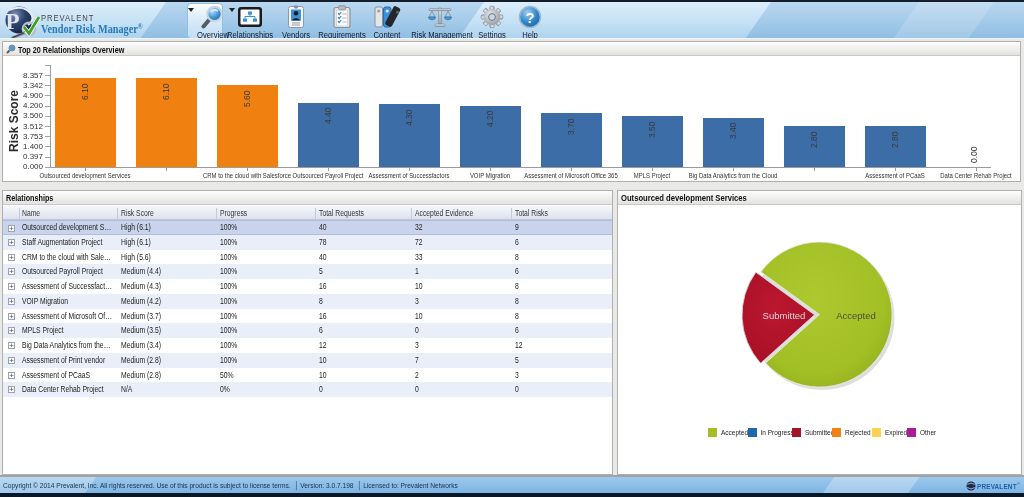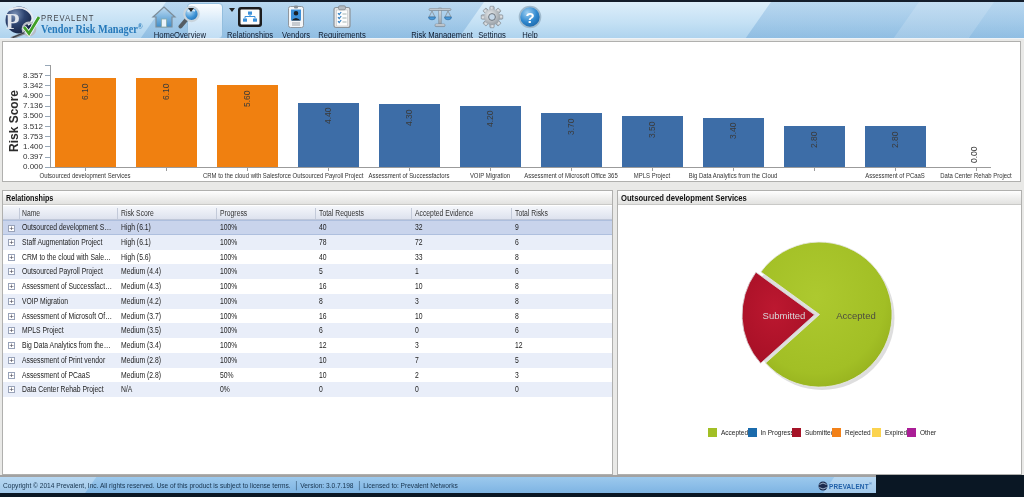--- a/index.html
+++ b/index.html
@@ -44,21 +44,21 @@
 .row{position:absolute;left:0;width:609px;height:15px;font-size:8.5px;color:#222;line-height:15px}
 .row span{position:absolute;white-space:nowrap;overflow:hidden;transform:scaleX(.8);transform-origin:0 50%}
 .alt{background:#e9eef9}
 .sel{background:#c9d4ec;border-top:1px solid #aebfde;border-bottom:1px solid #aebfde;line-height:13px}
 .ex{position:absolute;left:5px;top:4px;width:7px;height:7px;border:1px solid #98a2b8;background:#fff;color:#445;font-size:8px;line-height:5px;text-align:center;font-style:normal}
 .c1{left:19px;width:122px}.c2{left:118px;width:95px}.c3{left:217px;width:95px}.c4{left:316px;width:92px}.c5{left:412px;width:96px}.c6{left:512px;width:90px}
 
 #piepanel{left:617px;top:190px;width:405px;height:285px}
 
 #footer{position:absolute;left:0;top:475px;width:1024px;height:22px;background:#0a1724}
-#fbar{position:absolute;left:0;top:0;width:876px;height:18px;background:linear-gradient(#9cc9ed,#7eb4e3);overflow:hidden;border-top:2px solid #a2a2a2}
+#fbar{position:absolute;left:0;top:0;width:1024px;height:18px;background:linear-gradient(#9cc9ed,#7eb4e3);overflow:hidden;border-top:2px solid #a2a2a2}
 #fbar .fsh{position:absolute;top:-4px;height:26px;background:rgba(255,255,255,.28);transform:skewX(-35deg)}
 #ftext{position:absolute;left:3px;top:4px;font-size:7.5px;color:#16324c;transform:scaleX(.88);transform-origin:0 50%}
 #flogo{position:absolute;right:3px;top:2px;height:14px}
 </style></head><body>
 <div id="page">
   <div id="topline"></div>
   <div id="nav">
     <div class="navshade" id="sh1"></div>
     <div class="navshade" id="sh2"></div>
     <div style="position:absolute;left:905px;top:-5px;width:75px;height:50px;background:rgba(255,255,255,.16);transform:skewX(-35deg)"></div>
@@ -78,36 +78,21 @@
         <text x="1.5" y="23" font-size="23" font-weight="bold" fill="#dfe4ec" font-family="Liberation Serif,serif">P</text>
         <circle cx="25" cy="23" r="6.3" fill="none" stroke="#b9bec6" stroke-width="2.2"></circle>
         <line x1="19.5" y1="27.5" x2="8" y2="32" stroke="#8a8f99" stroke-width="2.8" stroke-linecap="round"></line>
         <line x1="19.5" y1="27" x2="9" y2="31.3" stroke="#3a4148" stroke-width="1.3" stroke-linecap="round"></line>
         <path d="M20 21 L25 27.5 L35 11" stroke="#fff" stroke-width="4.2" fill="none"></path>
         <path d="M20 21 L25 27.5 L35 11" stroke="#3f9f27" stroke-width="2.8" fill="none"></path>
       </svg>
       <div id="lgtxt1">PREVALENT</div>
       <div id="lgtxt2">Vendor Risk Manager<span style="font-size:8px;vertical-align:4px">®</span></div>
     </div>
-    <div class="nav" style="left:132px">
-        <div style="height:24px;position:relative">
-          <svg width="26" height="24" viewBox="0 0 26 24">
-<defs>
-              <linearGradient id="hg" x1="0" y1="0" x2="0" y2="1">
-                <stop offset="0%" stop-color="#bfdcf2"></stop>
-                <stop offset="100%" stop-color="#3e8ecb"></stop>
-              </linearGradient>
-            </defs>
-<path d="M13 2 L24 12 L21 12 L21 22 L5 22 L5 12 L2 12 Z" fill="url(#hg)" stroke="#7d8d99" stroke-width="1.2"></path>
-<rect x="10.5" y="14" width="5" height="8" fill="#eaf3fa" stroke="#8aa" stroke-width="0.8"></rect>
-          </svg>
-        </div>
-        <span class="lb">Home</span>
-      </div>
-    <div class="nav" style="left:158px">
+    <div class="nav" style="left:181px">
         <div style="height:24px;position:relative">
           <svg width="26" height="24" viewBox="0 0 26 24">
 <defs>
               <radialGradient id="og" cx="35%" cy="30%" r="75%">
                 <stop offset="0%" stop-color="#bfe0f7"></stop>
                 <stop offset="60%" stop-color="#3f94d6"></stop>
                 <stop offset="100%" stop-color="#1d6cb0"></stop>
               </radialGradient>
             </defs>
 <line x1="9" y1="15" x2="3.5" y2="21.5" stroke="#555d63" stroke-width="4" stroke-linecap="round"></line>
@@ -149,20 +134,33 @@
 <rect x="3" y="2.5" width="16" height="20" rx="2" fill="#e8e8e8" stroke="#8b9298" stroke-width="1.2"></rect>
 <rect x="5.5" y="5" width="11" height="16" fill="#fdfdfd" stroke="#c6c8ca" stroke-width="0.7"></rect>
 <rect x="7.5" y="0.8" width="7" height="4" rx="1.4" fill="#b5bcc2" stroke="#80868c" stroke-width="0.8"></rect>
 <path d="M7 8.2 l1.2 1.4 2-2.6 M7 12.2 l1.2 1.4 2-2.6 M7 16.2 l1.2 1.4 2-2.6" stroke="#2f7ec2" stroke-width="1.1" fill="none"></path>
 <line x1="11.5" y1="9" x2="15.5" y2="9" stroke="#9aa" stroke-width="0.9"></line>
 <line x1="11.5" y1="13" x2="15.5" y2="13" stroke="#9aa" stroke-width="0.9"></line>
 <line x1="11.5" y1="17" x2="15.5" y2="17" stroke="#9aa" stroke-width="0.9"></line>
           </svg>
         </div>
         <span class="lb">Requirements</span>
+      </div>
+    <div class="nav" style="left:355px">
+        <div style="height:24px;position:relative">
+          <svg width="30" height="24" viewBox="0 0 30 24">
+<rect x="3" y="2" width="7.5" height="20" rx="2" fill="#e3e6e9" stroke="#8c9298" stroke-width="1"></rect>
+<circle cx="6.7" cy="6" r="1.6" fill="#9aa1a8"></circle>
+<rect x="11.5" y="2" width="7.5" height="20" rx="2" fill="#3d90d8" stroke="#2a6da8" stroke-width="1"></rect>
+<circle cx="15.2" cy="6" r="1.6" fill="#d5e8f8"></circle>
+<rect x="17" y="1" width="7.5" height="21" rx="2" fill="#23272b" transform="rotate(28 20.7 11.5)"></rect>
+<circle cx="23" cy="5.5" r="1.5" fill="#5c6268" transform="rotate(28 20.7 11.5)"></circle>
+          </svg>
+        </div>
+        <span class="lb">Content</span>
       </div>
     <div class="nav" style="left:408px">
         <div style="height:24px;position:relative">
           <svg width="30" height="24" viewBox="0 0 30 24">
 <defs>
               <linearGradient id="mg" x1="0" y1="0" x2="0" y2="1">
                 <stop offset="0%" stop-color="#e9edf1"></stop>
                 <stop offset="100%" stop-color="#9aa4ad"></stop>
               </linearGradient>
             </defs>
@@ -216,31 +214,35 @@
 <text x="12" y="17.5" font-size="15" font-weight="bold" fill="#fff" text-anchor="middle" font-family="Liberation Sans,sans-serif">?</text>
           </svg>
         </div>
         <span class="lb">Help</span>
       </div>
     <div class="ddarrow" style="left:188px"></div>
     <div class="ddarrow" style="left:229px"></div>
   </div>
 
   <div class="panel" id="chartpanel">
+    <div class="phead"><svg width="10" height="10" viewBox="0 0 10 10" style="vertical-align:-1px;margin:2px 2px 0 3px">
+          <circle cx="6" cy="4" r="3" fill="#4d9ad8" stroke="#888" stroke-width="1"></circle>
+          <line x1="3.5" y1="6.5" x2="1" y2="9" stroke="#555" stroke-width="1.8"></line>
+        </svg><span>Top 20 Relationships Overview</span></div>
     <div id="cbody">
       <div id="rslab">Risk Score</div>
       <div id="yaxis"></div>
         <div id="xaxis"></div>
       <div class="ytick" style="top:13.5px">8.357</div>
       <div class="ytm" style="top:18.0px"></div>
       <div class="ytick" style="top:23.7px">3.342</div>
       <div class="ytm" style="top:28.2px"></div>
       <div class="ytick" style="top:33.9px">4.900</div>
       <div class="ytm" style="top:38.4px"></div>
-      <div class="ytick" style="top:44.1px">7.136</div>
+      <div class="ytick" style="top:44.1px">4.200</div>
       <div class="ytm" style="top:48.6px"></div>
       <div class="ytick" style="top:54.3px">3.500</div>
       <div class="ytm" style="top:58.8px"></div>
       <div class="ytick" style="top:64.5px">3.512</div>
       <div class="ytm" style="top:69.0px"></div>
       <div class="ytick" style="top:74.7px">3.753</div>
       <div class="ytm" style="top:79.2px"></div>
       <div class="ytick" style="top:84.9px">1.400</div>
       <div class="ytm" style="top:89.4px"></div>
       <div class="ytick" style="top:95.1px">0.397</div>

